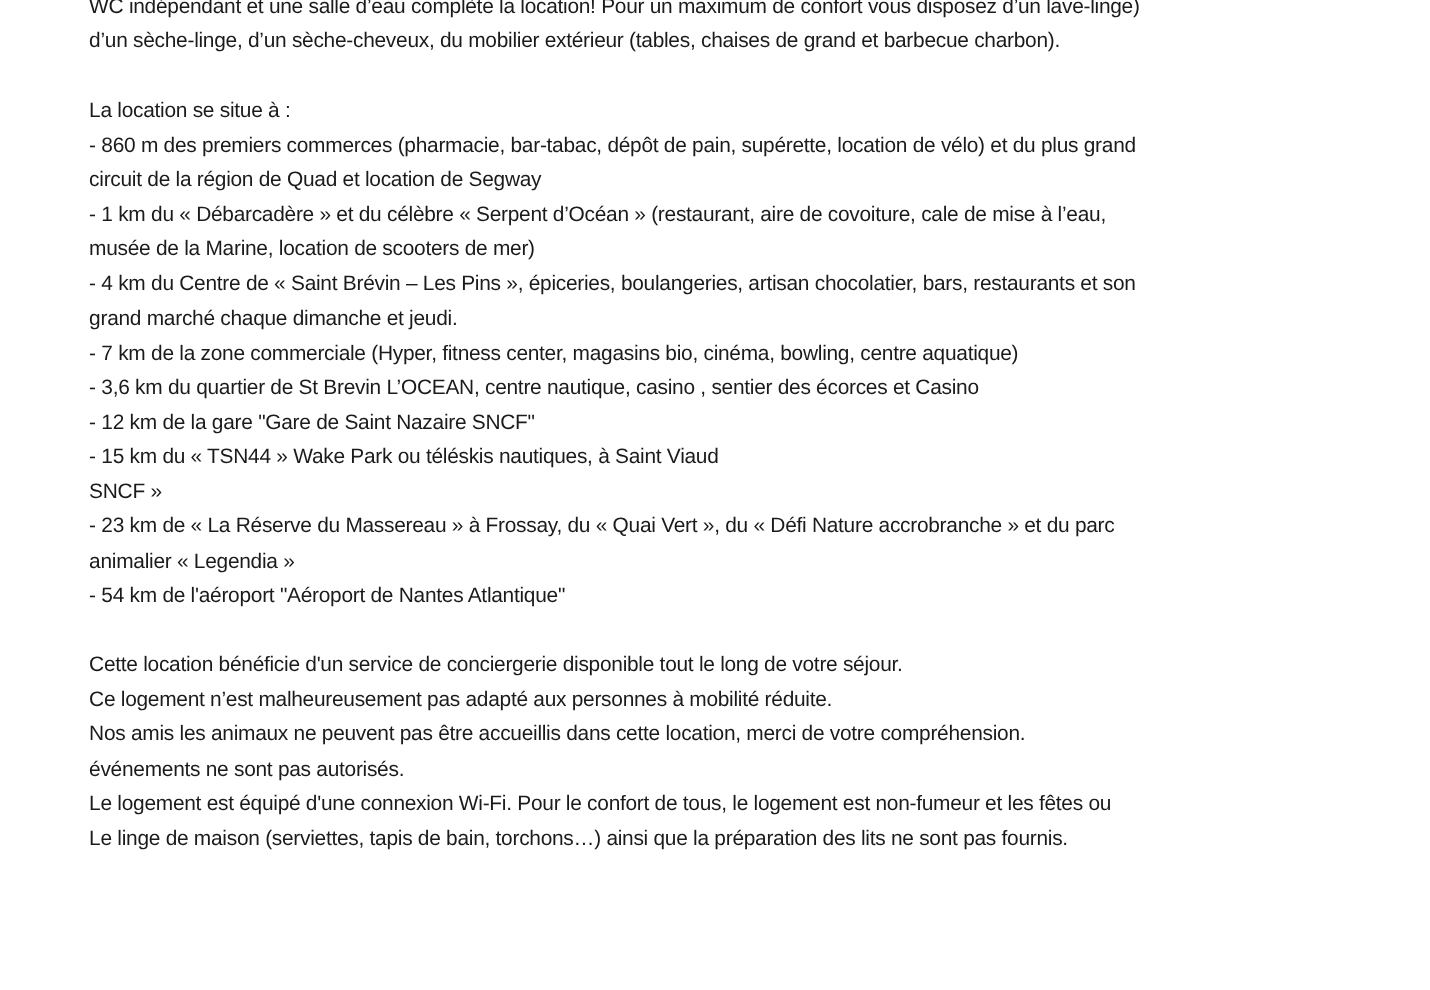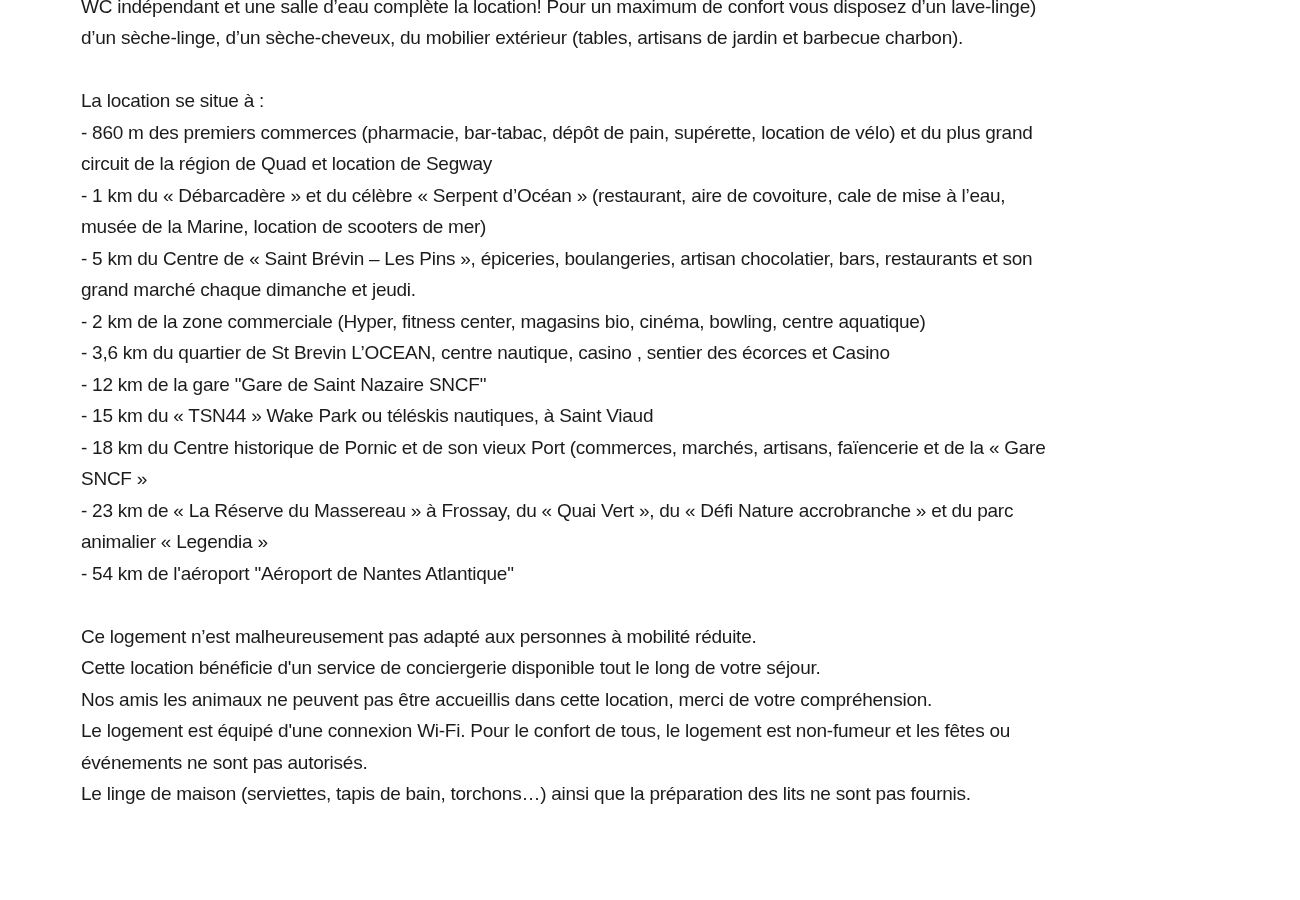--- a/index.html
+++ b/index.html
@@ -29,39 +29,38 @@
     white-space: pre;
     overflow: visible;
   }
 </style>
 </head>
 <body>
 
 <div class="doc-page">
   <div id="doc-lines">
       <div class="doc-line">WC indépendant et une salle d’eau complète la location! Pour un maximum de confort vous disposez d’un lave-linge)</div>
-      <div class="doc-line">d’un sèche-linge, d’un sèche-cheveux, du mobilier extérieur (tables, artisans de jardin et barbecue charbon).</div>
+      <div class="doc-line">d’un sèche-linge, d’un sèche-cheveux, du mobilier extérieur (tables, chaises de grand et barbecue charbon).</div>
       <div class="doc-line"> </div>
       <div class="doc-line">La location se situe à :</div>
       <div class="doc-line">- 860 m des premiers commerces (pharmacie, bar-tabac, dépôt de pain, supérette, location de vélo) et du plus grand</div>
       <div class="doc-line">circuit de la région de Quad et location de Segway</div>
       <div class="doc-line">- 1 km du « Débarcadère » et du célèbre « Serpent d’Océan » (restaurant, aire de covoiture, cale de mise à l’eau,</div>
       <div class="doc-line">musée de la Marine, location de scooters de mer)</div>
-      <div class="doc-line">- 5 km du Centre de « Saint Brévin – Les Pins », épiceries, boulangeries, artisan chocolatier, bars, restaurants et son</div>
+      <div class="doc-line">- 4 km du Centre de « Saint Brévin – Les Pins », épiceries, boulangeries, artisan chocolatier, bars, restaurants et son</div>
       <div class="doc-line">grand marché chaque dimanche et jeudi.</div>
-      <div class="doc-line">- 2 km de la zone commerciale (Hyper, fitness center, magasins bio, cinéma, bowling, centre aquatique)</div>
+      <div class="doc-line">- 7 km de la zone commerciale (Hyper, fitness center, magasins bio, cinéma, bowling, centre aquatique)</div>
       <div class="doc-line">- 3,6 km du quartier de St Brevin L’OCEAN, centre nautique, casino , sentier des écorces et Casino</div>
       <div class="doc-line">- 12 km de la gare "Gare de Saint Nazaire SNCF"</div>
       <div class="doc-line">- 15 km du « TSN44 » Wake Park ou téléskis nautiques, à Saint Viaud</div>
-      <div class="doc-line">- 18 km du Centre historique de Pornic et de son vieux Port (commerces, marchés, artisans, faïencerie et de la « Gare</div>
       <div class="doc-line">SNCF »</div>
       <div class="doc-line">- 23 km de « La Réserve du Massereau » à Frossay, du « Quai Vert », du « Défi Nature accrobranche » et du parc</div>
       <div class="doc-line">animalier « Legendia »</div>
       <div class="doc-line">- 54 km de l'aéroport "Aéroport de Nantes Atlantique"</div>
       <div class="doc-line"> </div>
+      <div class="doc-line">Cette location bénéficie d'un service de conciergerie disponible tout le long de votre séjour.</div>
       <div class="doc-line">Ce logement n’est malheureusement pas adapté aux personnes à mobilité réduite.</div>
-      <div class="doc-line">Cette location bénéficie d'un service de conciergerie disponible tout le long de votre séjour.</div>
       <div class="doc-line">Nos amis les animaux ne peuvent pas être accueillis dans cette location, merci de votre compréhension.</div>
+      <div class="doc-line">événements ne sont pas autorisés.</div>
       <div class="doc-line">Le logement est équipé d'une connexion Wi-Fi. Pour le confort de tous, le logement est non-fumeur et les fêtes ou</div>
-      <div class="doc-line">événements ne sont pas autorisés.</div>
       <div class="doc-line">Le linge de maison (serviettes, tapis de bain, torchons…) ainsi que la préparation des lits ne sont pas fournis.</div>
     </div>
 </div>
 
 </body></html>

